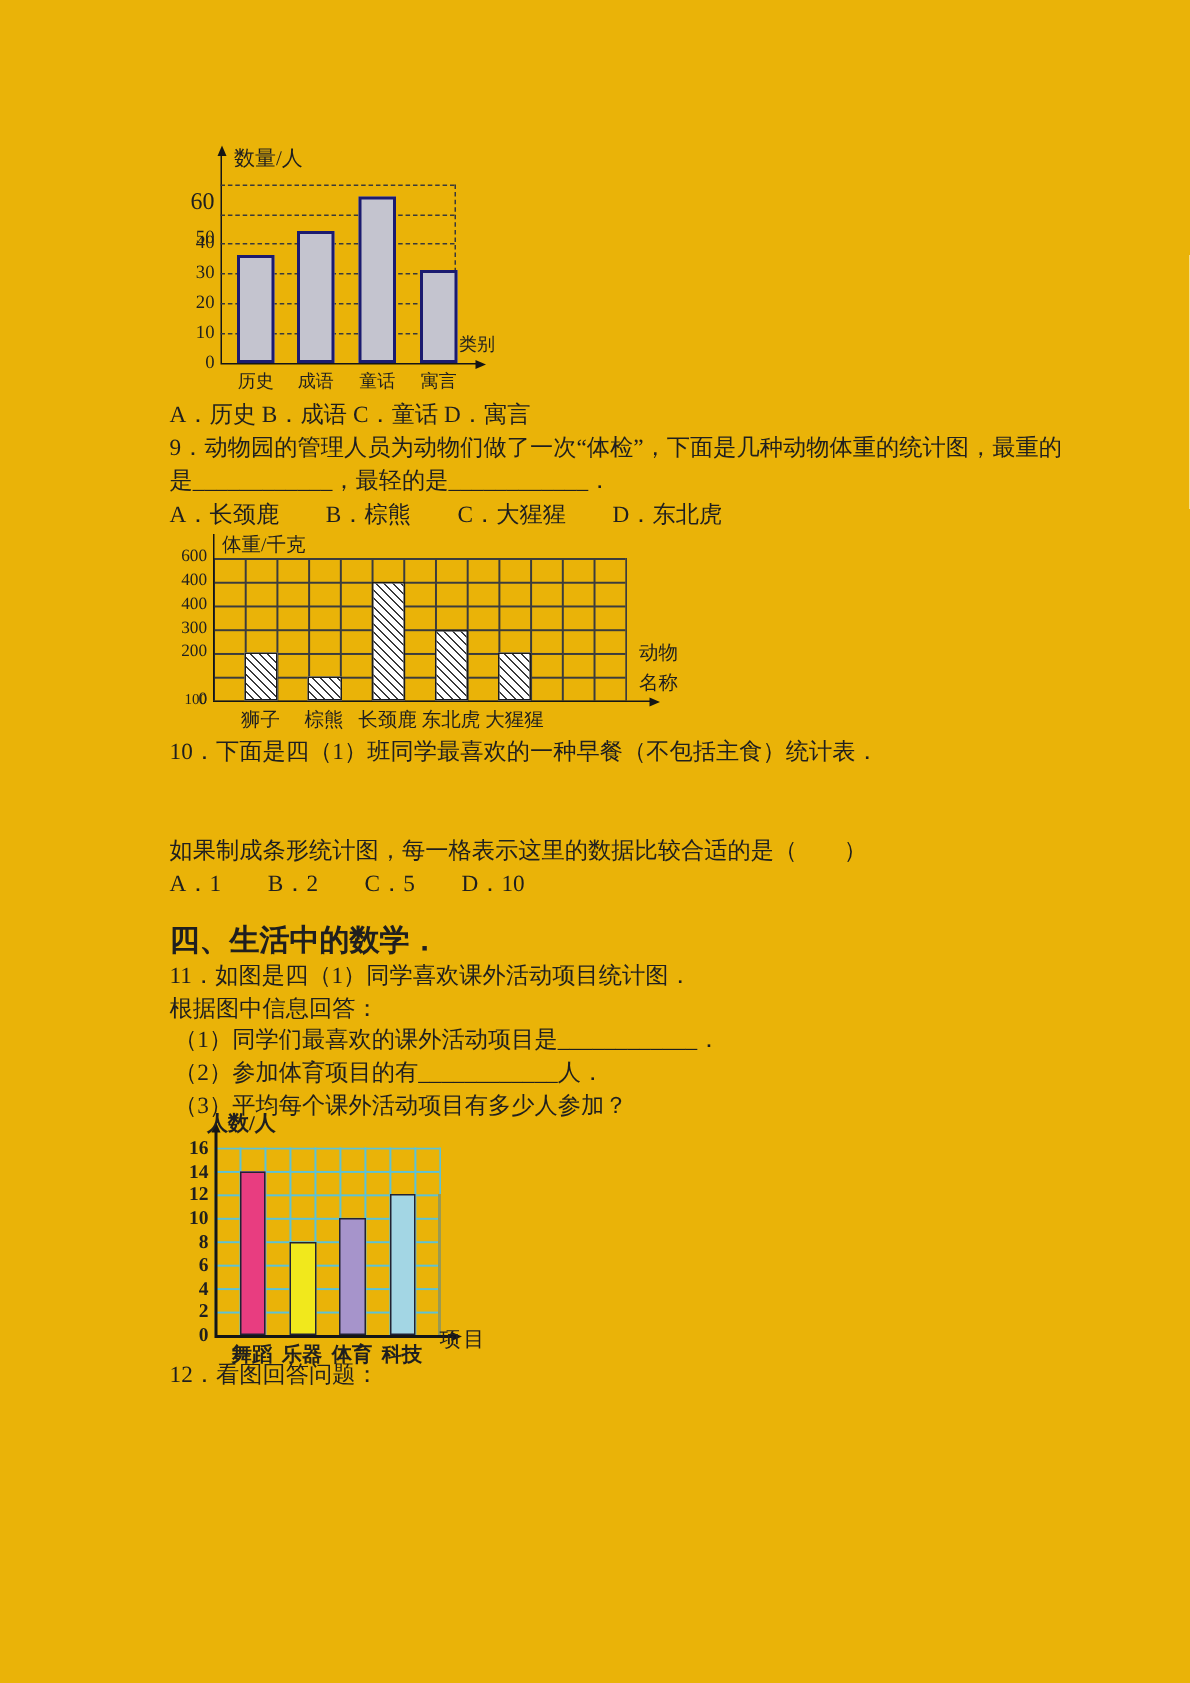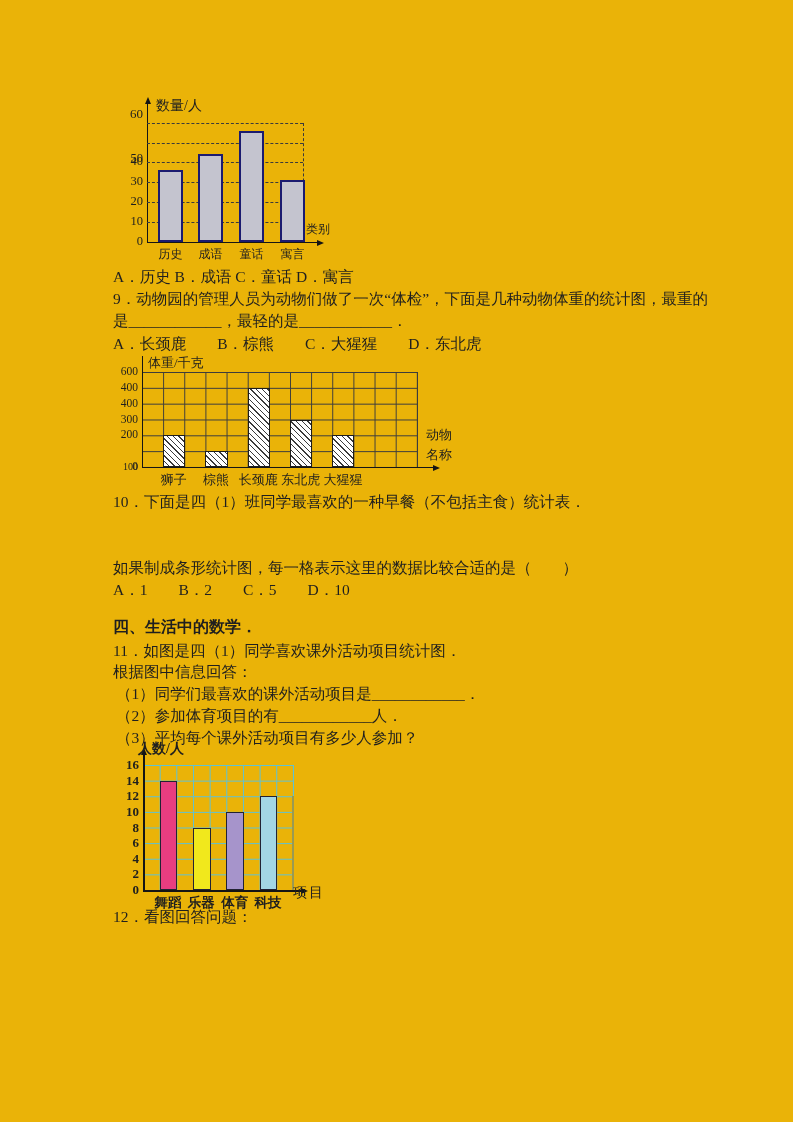--- a/index.html
+++ b/index.html
@@ -48,21 +48,21 @@
         <div class="tick" style="position: absolute; left: 16px; top: 119.1px; width: 27px; font-size: 12.5px;">10</div>
         <div class="dash-h" style="left: 47px; top: 127.1px; width: 156px;"></div>
         <div class="tick" style="position: absolute; left: 16px; top: 99.2px; width: 27px; font-size: 12.5px;">20</div>
         <div class="dash-h" style="left: 47px; top: 107.2px; width: 156px;"></div>
         <div class="tick" style="position: absolute; left: 16px; top: 79.3px; width: 27px; font-size: 12.5px;">30</div>
         <div class="dash-h" style="left: 47px; top: 87.3px; width: 156px;"></div>
         <div class="tick" style="position: absolute; left: 16px; top: 59.4px; width: 27px; font-size: 12.5px;">40</div>
         <div class="dash-h" style="left: 47px; top: 67.4px; width: 156px;"></div>
         <div class="tick" style="position: absolute; left: 16px; top: 56px; width: 27px; font-size: 12.5px;">50</div>
         <div class="dash-h" style="left: 47px; top: 47.5px; width: 156px;"></div>
-        <div class="tick" style="position: absolute; left: 16px; top: 11px; width: 27px; font-size: 13px; text-align: right;">60</div>
+        <div class="tick" style="position: absolute; left: 16px; top: 31px; width: 27px; font-size: 16px; text-align: right;">60</div>
         <div class="dash-h" style="left: 47px; top: 27.6px; width: 156px;"></div>
         <div class="dash-v" style="left: 203px; top: 27.6px; height: 119.4px;"></div>
         <div class="bar" style="left: 58px; top: 75.36px; width: 25px; height: 71.64px; background: rgb(196, 196, 207); border: 2px solid rgb(27, 27, 112);"></div>
         <div class="xlab" style="left: 50.5px; top: 151px; width: 40px; font-size: 12px;">历史</div>
         <div class="bar" style="left: 98px; top: 59.44px; width: 25px; height: 87.56px; background: rgb(196, 196, 207); border: 2px solid rgb(27, 27, 112);"></div>
         <div class="xlab" style="left: 90.5px; top: 151px; width: 40px; font-size: 12px;">成语</div>
         <div class="bar" style="left: 139px; top: 35.56px; width: 25px; height: 111.44px; background: rgb(196, 196, 207); border: 2px solid rgb(27, 27, 112);"></div>
         <div class="xlab" style="left: 131.5px; top: 151px; width: 40px; font-size: 12px;">童话</div>
         <div class="bar" style="left: 180px; top: 85.31px; width: 25px; height: 61.69px; background: rgb(196, 196, 207); border: 2px solid rgb(27, 27, 112);"></div>
         <div class="xlab" style="left: 172.5px; top: 151px; width: 40px; font-size: 12px;">寓言</div>
@@ -102,21 +102,21 @@
         <div class="xlab" style="left: 206.925px; top: 119px; width: 52px; font-size: 13px;">大猩猩</div>
       </div>
   </div>
 
   <div class="txt" style="left:113px;top:492px;">10．下面是四（1）班同学最喜欢的一种早餐（不包括主食）统计表．</div>
 
 
   <div class="txt" style="left:113px;top:558px;">如果制成条形统计图，每一格表示这里的数据比较合适的是（　　）</div>
   <div class="txt" style="left:113px;top:580px;">A．1　　B．2　　C．5　　D．10</div>
 
-  <div class="txt bold" style="left:113px;top:617px;font-size:16px;">四、生活中的数学．</div>
+  <div class="txt bold" style="left:113px;top:617px;font-size:20px;">四、生活中的数学．</div>
   <div class="txt" style="left:113px;top:641px;">11．如图是四（1）同学喜欢课外活动项目统计图．</div>
   <div class="txt" style="left:113px;top:663px;font-family:Liberation Mono, monospace;">根据图中信息回答：</div>
   <div class="txt" style="left:116px;top:684px;">（1）同学们最喜欢的课外活动项目是____________．</div>
   <div class="txt" style="left:116px;top:706px;">（2）参加体育项目的有____________人．</div>
   <div class="txt" style="left:116px;top:728px;">（3）平均每个课外活动项目有多少人参加？</div>
 
   <div class="chart" style="left:120px;top:738px;width:260px;height:180px;">
     <div class="grid-bg c3-grid" style="left:23px;top:27px;width:150px;height:125px;"></div>
     <div class="axis-line" style="left:23px;top:16px;width:1.6px;height:136px;"></div>
     <div class="ar-u" style="left:20.5px;top:10px;"></div>

